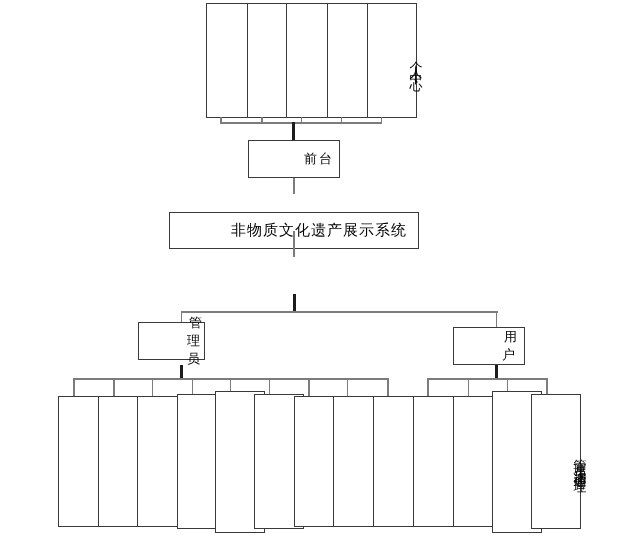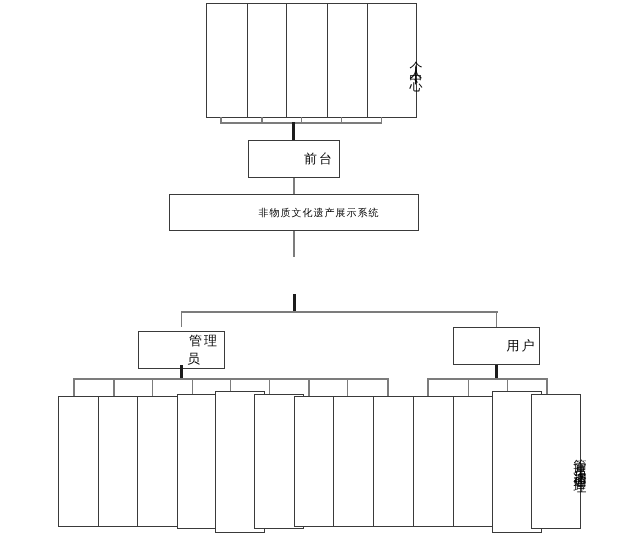--- a/index.html
+++ b/index.html
@@ -14,21 +14,21 @@
     position:relative;width:621px;height:538px;background:var(--background);
     font-family:"Liberation Sans","DejaVu Sans",sans-serif;color:var(--text);
     overflow:hidden;
   }
   .node{
     position:absolute;box-sizing:border-box;background:var(--background);
     border:1.5px solid var(--box-border);
     display:flex;align-items:center;justify-content:center;padding-left:48px;
   }
   .hnode{font-size:13px;letter-spacing:2px;text-indent:2px;}
-  .hnode.big{font-size:10px;letter-spacing:1px;}
+  .hnode.big{font-size:15px;letter-spacing:1px;margin-top:18px;}
   .vnode span{
     writing-mode:vertical-rl;text-orientation:upright;
     font-size:13px;line-height:1;letter-spacing:3.5px;
   }
   .vnode.v-spread span{letter-spacing:5.5px;}
   .ln{position:absolute;background:var(--line-thin);}
   .ln.thick{background:var(--line-thick);}
 </style>
 </head>
 <body>
@@ -73,24 +73,24 @@
 
   <i class="ln" style="left:293px;top:231px;width:2px;height:26px"></i>
 
 
   <i class="ln thick" style="left:292.5px;top:294px;width:3px;height:18px"></i>
 
   <i class="ln" style="left:180.5px;top:311px;width:317px;height:1.5px"></i>
   <i class="ln" style="left:180.5px;top:311px;width:1.5px;height:16px"></i>
   <i class="ln" style="left:495.75px;top:311px;width:1.5px;height:16px"></i>
 
-  <div class="node hnode" style="left:138px;top:331px;width:87px;height:38px">
+  <div class="node hnode" style="left:138px;top:322px;width:67px;height:38px">
     <span>管理员</span>
   </div>
-  <div class="node hnode" style="left:453px;top:327px;width:87px;height:38px">
+  <div class="node hnode" style="left:453px;top:327px;width:72px;height:38px">
     <span>用户</span>
   </div>
 
   <i class="ln thick" style="left:180px;top:365px;width:3px;height:14px"></i>
   <i class="ln" style="left:73.25px;top:378px;width:315px;height:1.5px"></i>
   <i class="ln" style="left:73.25px;top:378px;width:1.5px;height:18px"></i>
   <i class="ln" style="left:113.25px;top:378px;width:1.5px;height:18px"></i>
   <i class="ln" style="left:151.75px;top:378px;width:1.5px;height:18px"></i>
   <i class="ln" style="left:191.75px;top:378px;width:1.5px;height:16px"></i>
   <i class="ln" style="left:229.75px;top:378px;width:1.5px;height:13px"></i>

